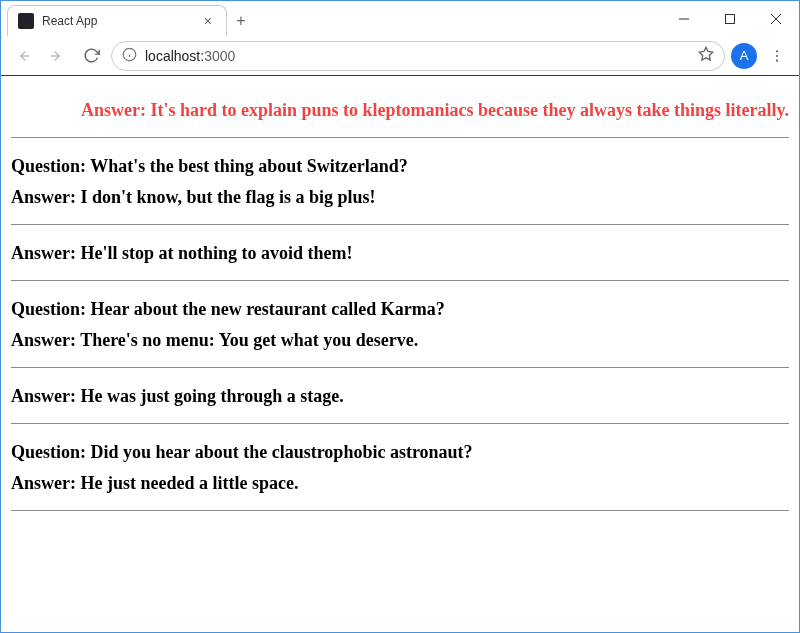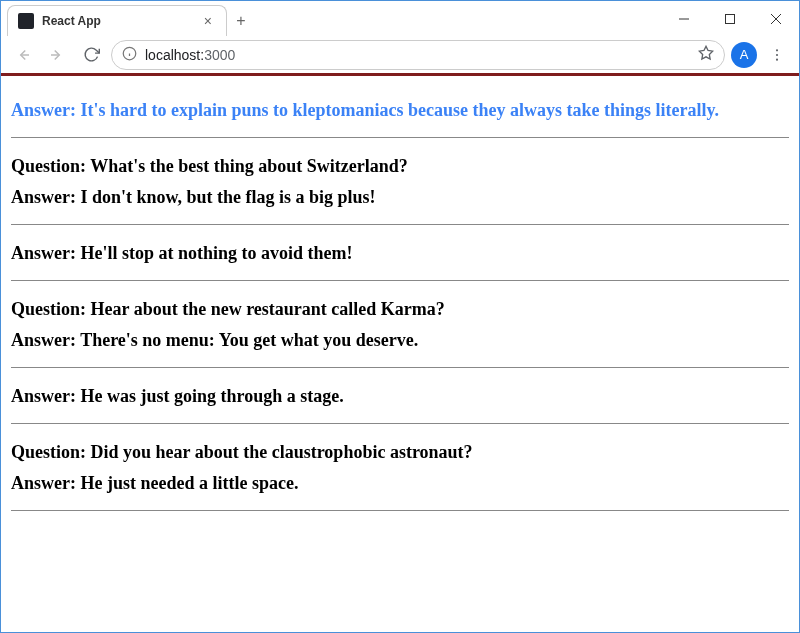--- a/index.html
+++ b/index.html
@@ -39,21 +39,20 @@
       margin-right: 8px;
       display: flex; align-items: center; justify-content: center;
     }
     .tab .title {
       font-size: 12px;
       color: #333;
       flex: 1;
       white-space: nowrap;
       overflow: hidden;
       text-overflow: ellipsis;
-      font-weight: bold;
     }
     .tab .close {
       font-size: 14px;
       color: #666;
       padding: 0 4px;
       cursor: pointer;
     }
     .newtab {
       width: 28px;
       display: flex;
@@ -77,21 +76,21 @@
       color: #333;
       cursor: pointer;
       font-family: "Segoe UI Symbol", sans-serif;
     }
     .toolbar {
       height: 40px;
       background: #fff;
       display: flex;
       align-items: center;
       padding: 0 8px;
-      border-bottom: 3px solid #7f1d1d;
+      border-bottom: 1px solid #7f1d1d;
       gap: 6px;
     }
     .nav-icon {
       width: 28px; height: 28px;
       display: flex; align-items: center; justify-content: center;
       color: #5f6368;
       border-radius: 50%;
       cursor: pointer;
     }
     .nav-icon.disabled { color: #bbb; cursor: default; }
@@ -140,21 +139,21 @@
     .joke {
       border-bottom: 1px solid #888;
       padding: 8px 0 10px 0;
     }
     .joke h3 {
       font-size: 18px;
       font-weight: bold;
       margin: 10px 0 6px 0;
     }
     .joke.faded { color: #888; }
-    .joke.faded h3 { color: #3b82f6; }
+    .joke.faded h3 { color: #ef4444; text-align: right; }
     ::-webkit-scrollbar { width: 17px; }
     ::-webkit-scrollbar-track { background: #f1f1f1; }
     ::-webkit-scrollbar-thumb { background: #c1c1c1; }
     ::-webkit-scrollbar-button {
       background: #f1f1f1;
       height: 17px;
       display: block;
     }
   </style>
 </head>

